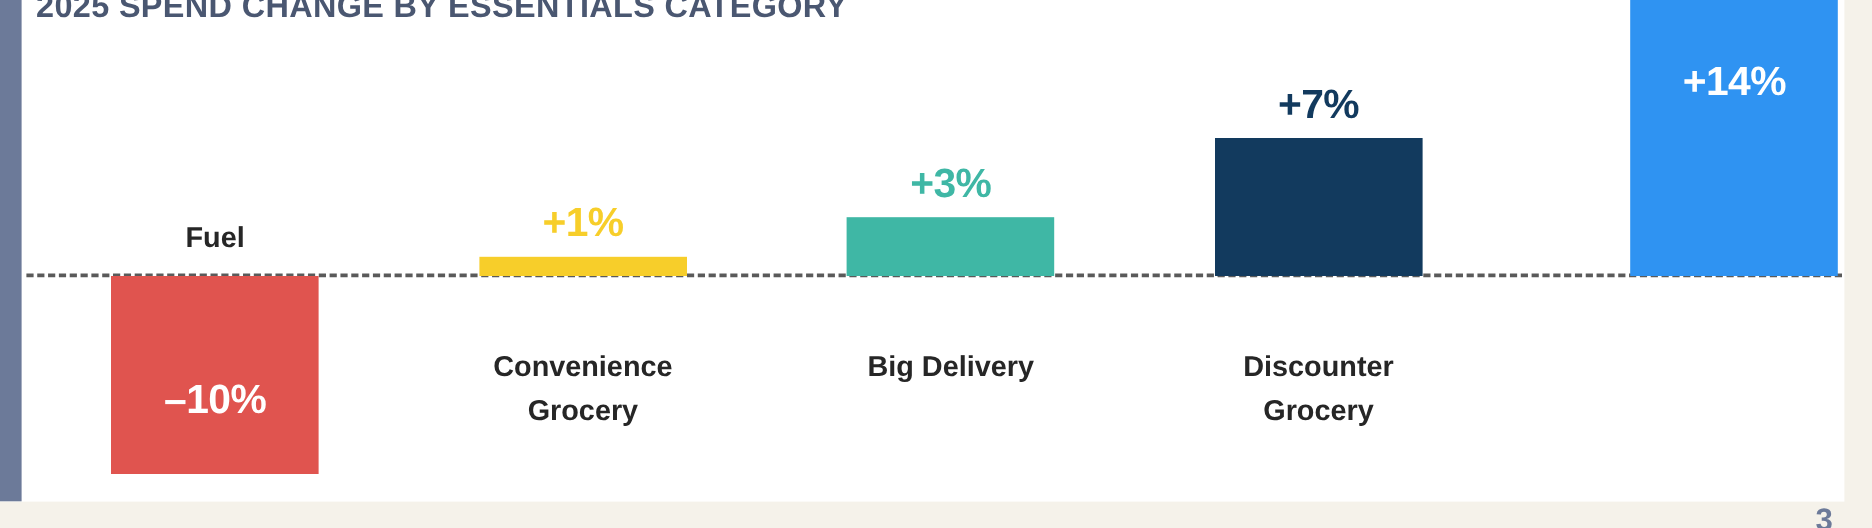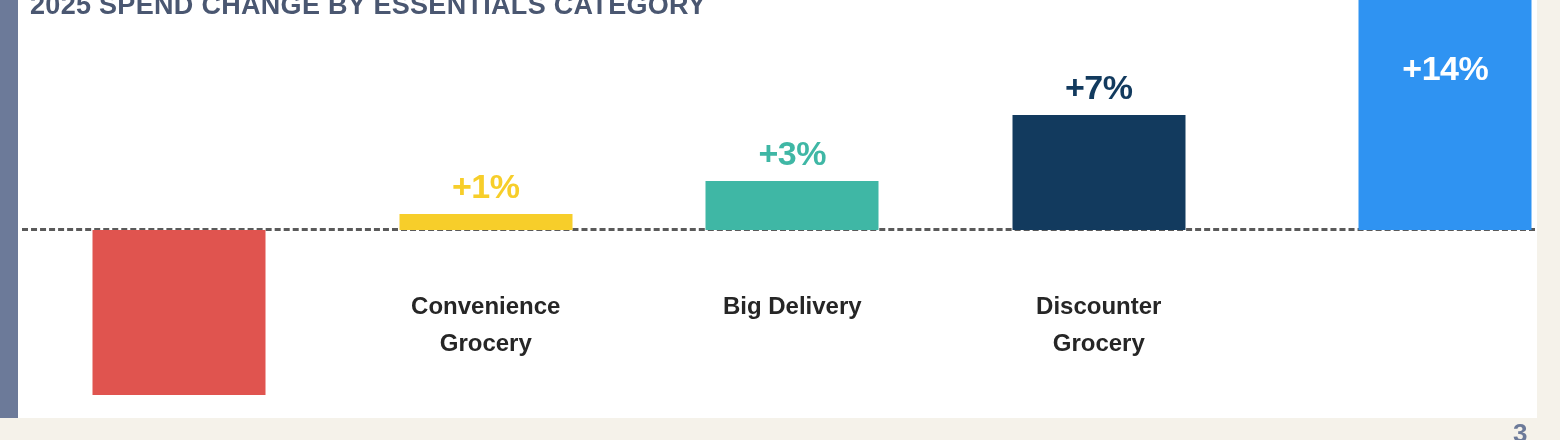--- a/index.html
+++ b/index.html
@@ -155,20 +155,22 @@
 
   <div id="chart-title">2025 SPEND CHANGE BY ESSENTIALS CATEGORY</div>
 
   <div id="plot-area">
 
     <div id="zero-line"></div>
 
     <div id="bars-container">
         <div class="bar-group" style="left: 8px; width: 306.5px;">
           <div class="bar bar-negative" style="height: 164.5px; background: rgb(224, 84, 79);"></div>
+          <div class="value-label-inside" style="color: rgb(255, 255, 255); top: 312.5px;">–10%</div>
+          <div class="cat-label cat-label-above">Fuel</div>
         </div>
         <div class="bar-group" style="left: 314.5px; width: 306.5px;">
           <div class="bar bar-positive" style="height: 16.45px; background: rgb(247, 206, 42);"></div>
           <div class="value-label-above" style="color: rgb(247, 206, 42); top: 165.55px;">+1%</div>
           <div class="cat-label cat-label-below">Convenience
 Grocery</div>
         </div>
         <div class="bar-group" style="left: 621px; width: 306.5px;">
           <div class="bar bar-positive" style="height: 49.35px; background: rgb(63, 183, 165);"></div>
           <div class="value-label-above" style="color: rgb(63, 183, 165); top: 132.65px;">+3%</div>

